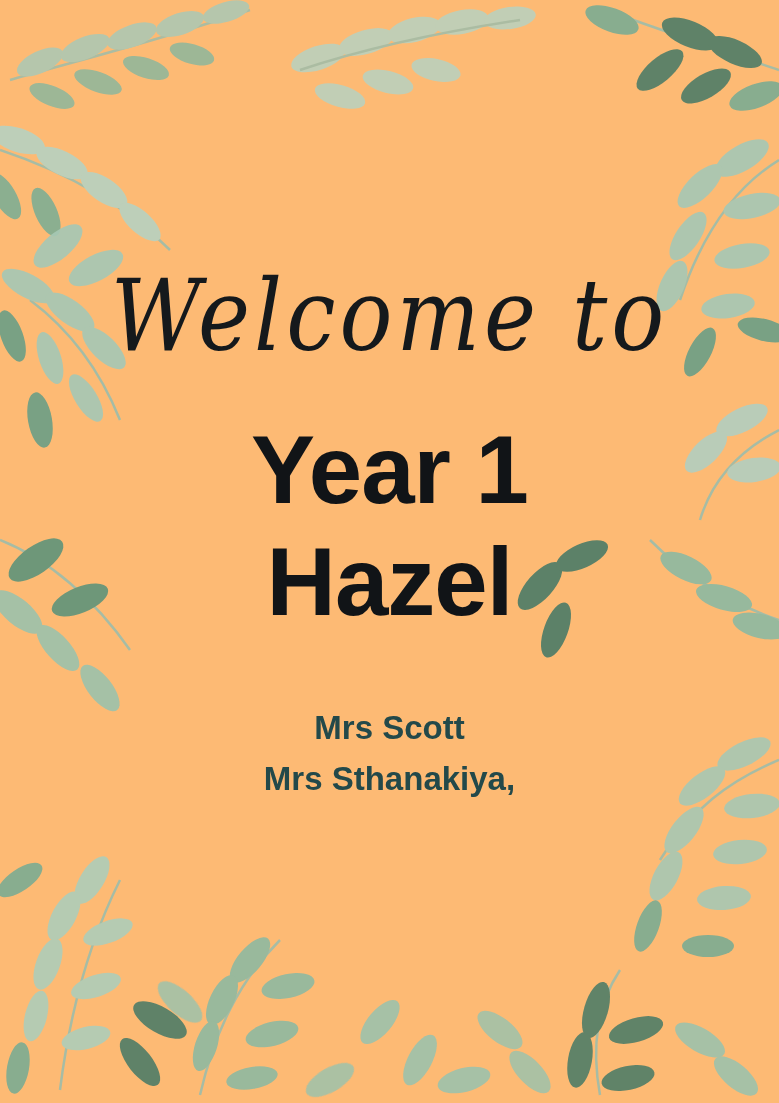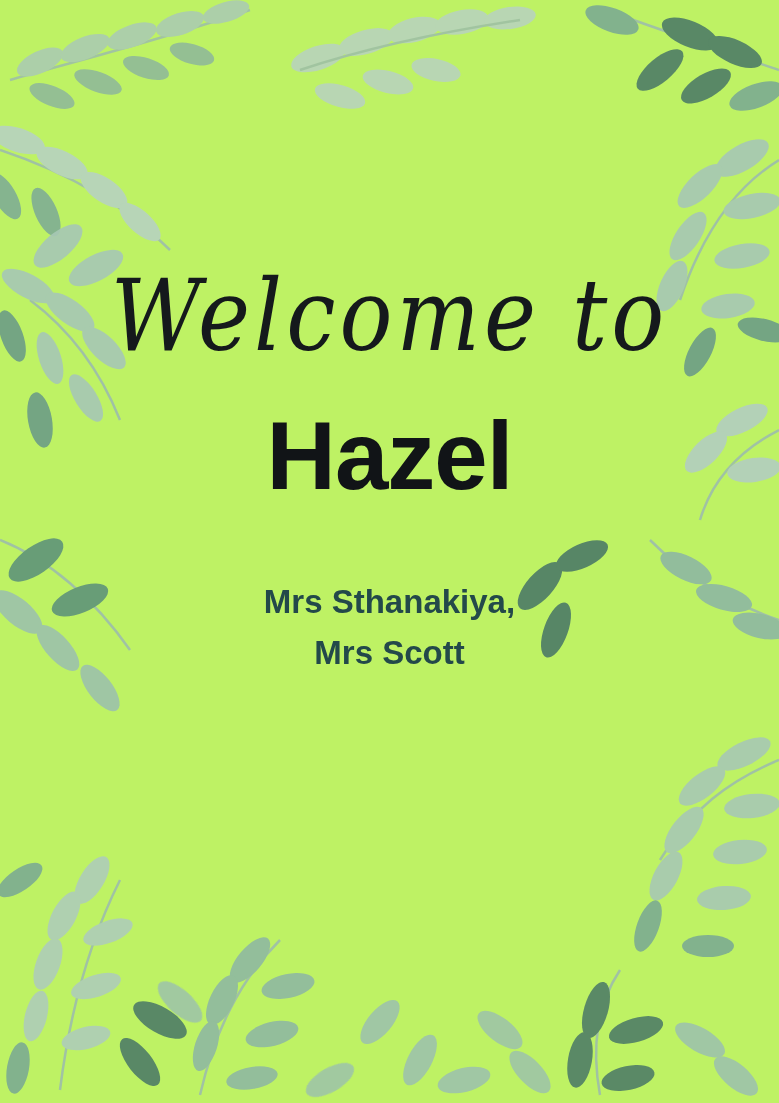--- a/index.html
+++ b/index.html
@@ -8,21 +8,21 @@
     background: #ffffff;
   }
   body {
     font-family: "Liberation Sans", sans-serif;
   }
   .poster {
     position: relative;
     width: 779px;
     height: 1103px;
     overflow: hidden;
-    background: #bef264;
+    background: #fdba74;
   }
   .foliage-layer {
     position: absolute;
     inset: 0;
     pointer-events: none;
   }
   .foliage-layer svg {
     position: absolute;
   }
   .content {
@@ -53,21 +53,21 @@
     font-weight: bold;
     font-size: 96px;
     color: #111417;
     line-height: 1.0;
     letter-spacing: -1px;
   }
   .big-line.first {
     margin-top: 62px;
   }
   .big-line.second {
-    margin-top: 48px;
+    margin-top: 16px;
   }
   .sub-block {
     margin-top: 72px;
     font-family: "Liberation Sans", sans-serif;
     font-weight: bold;
     font-size: 33px;
     color: #23494a;
     line-height: 1.55;
   }
   .sub-block div {
@@ -290,22 +290,23 @@
           <ellipse cx="500" cy="1030" rx="27" ry="12" transform="rotate(38 500 1030)"></ellipse>
           <ellipse cx="530" cy="1072" rx="27" ry="12" transform="rotate(46 530 1072)"></ellipse>
         </g>
       </g>
     </svg>
   </div>
 
   <div class="content">
     <div class="script-line">Welcome to</div>
 
+    <div class="big-line first">Year 1</div>
 
     <div class="big-line second">Hazel</div>
 
     <div class="sub-block">
+      <div>Mrs Scott</div>
       <div>Mrs Sthanakiya,</div>
-      <div>Mrs Scott</div>
     </div>
   </div>
 
 </div>
 
 </body></html>

